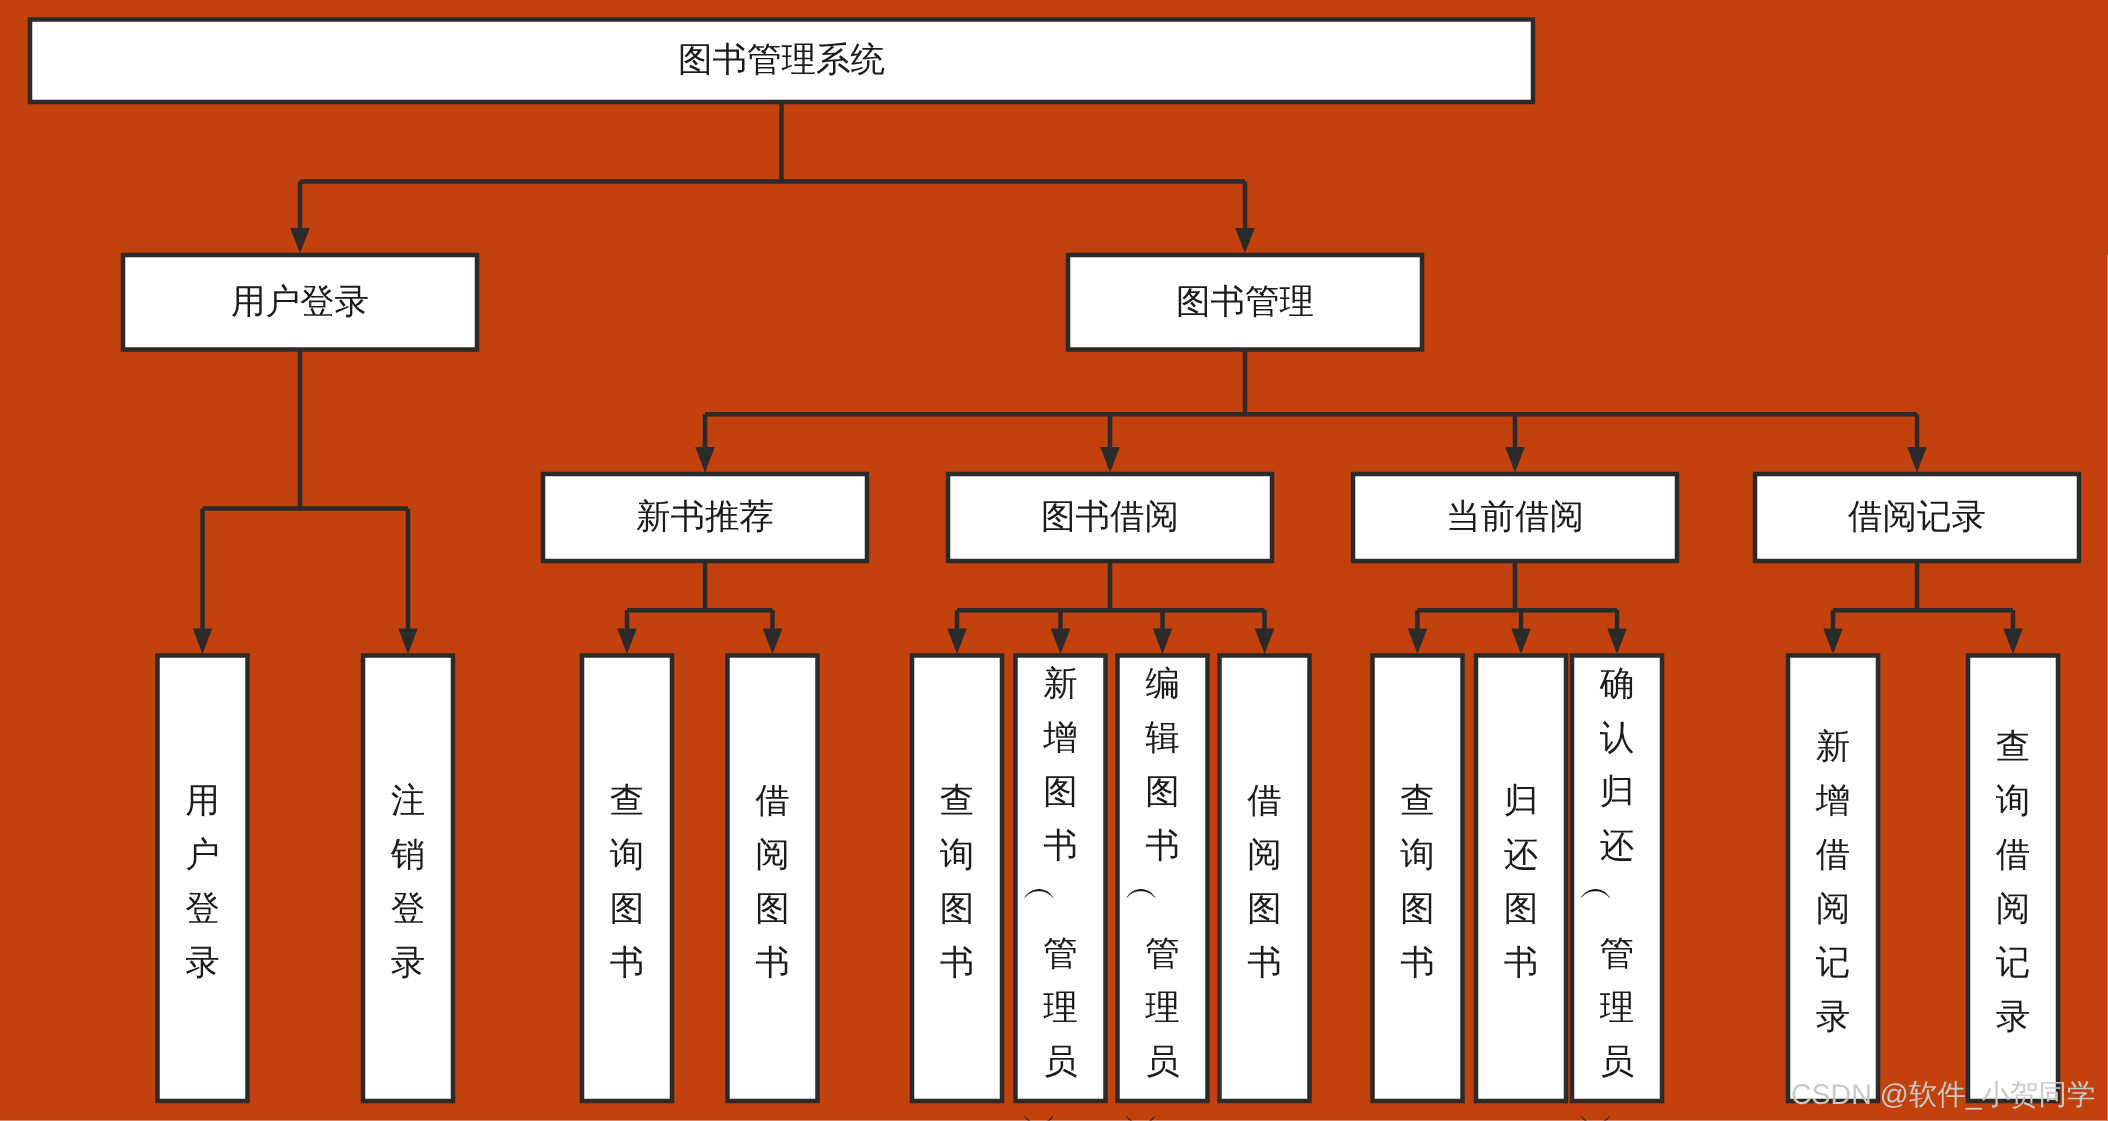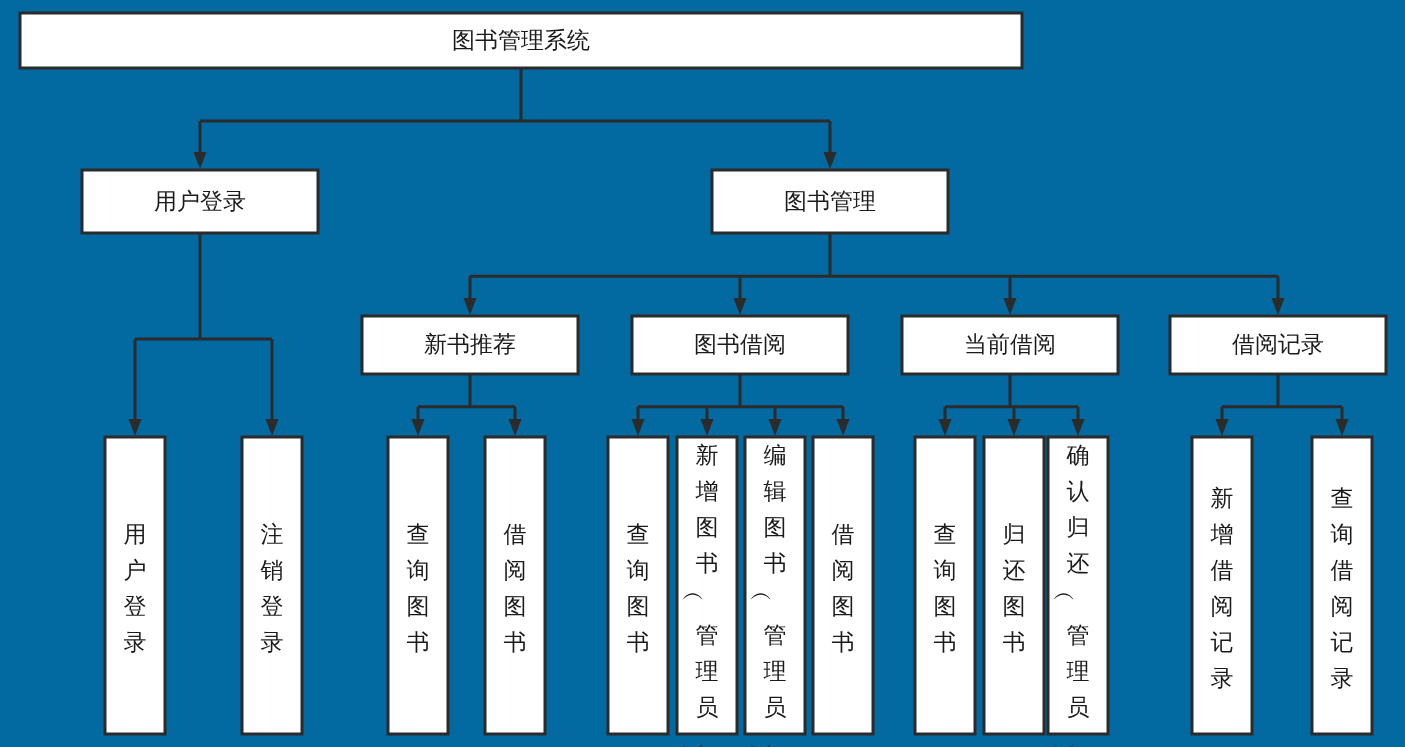--- a/index.html
+++ b/index.html
@@ -10,21 +10,21 @@
   body {
     width: 1405px;
     height: 747px;
     font-family: "Liberation Sans", "DejaVu Sans", sans-serif;
     overflow: hidden;
   }
   #diagram-root {
     position: relative;
     width: 1405px;
     height: 747px;
-    background: #0369a1;
+    background: #c2410c;
   }
   svg.diagram {
     position: absolute;
     left: 0;
     top: 0;
     width: 1405px;
     height: 747px;
   }
   .node-box {
     fill: #ffffff;
@@ -213,13 +213,14 @@
         <g>
           <rect class="node-box" x="1192" y="437" width="60" height="297"></rect>
           <text class="node-label-vertical" x="1222" y="505.58" font-size="23"><tspan x="1222" dy="0">新</tspan><tspan x="1222" dy="36">增</tspan><tspan x="1222" dy="36">借</tspan><tspan x="1222" dy="36">阅</tspan><tspan x="1222" dy="36">记</tspan><tspan x="1222" dy="36">录</tspan></text>
         </g>
         <g>
           <rect class="node-box" x="1312" y="437" width="60" height="297"></rect>
           <text class="node-label-vertical" x="1342" y="505.58" font-size="23"><tspan x="1342" dy="0">查</tspan><tspan x="1342" dy="36">询</tspan><tspan x="1342" dy="36">借</tspan><tspan x="1342" dy="36">阅</tspan><tspan x="1342" dy="36">记</tspan><tspan x="1342" dy="36">录</tspan></text>
         </g>
       </g>
   </svg>
+  <div class="watermark">CSDN @软件_小贺同学</div>
 </div>
 
 </body></html>

